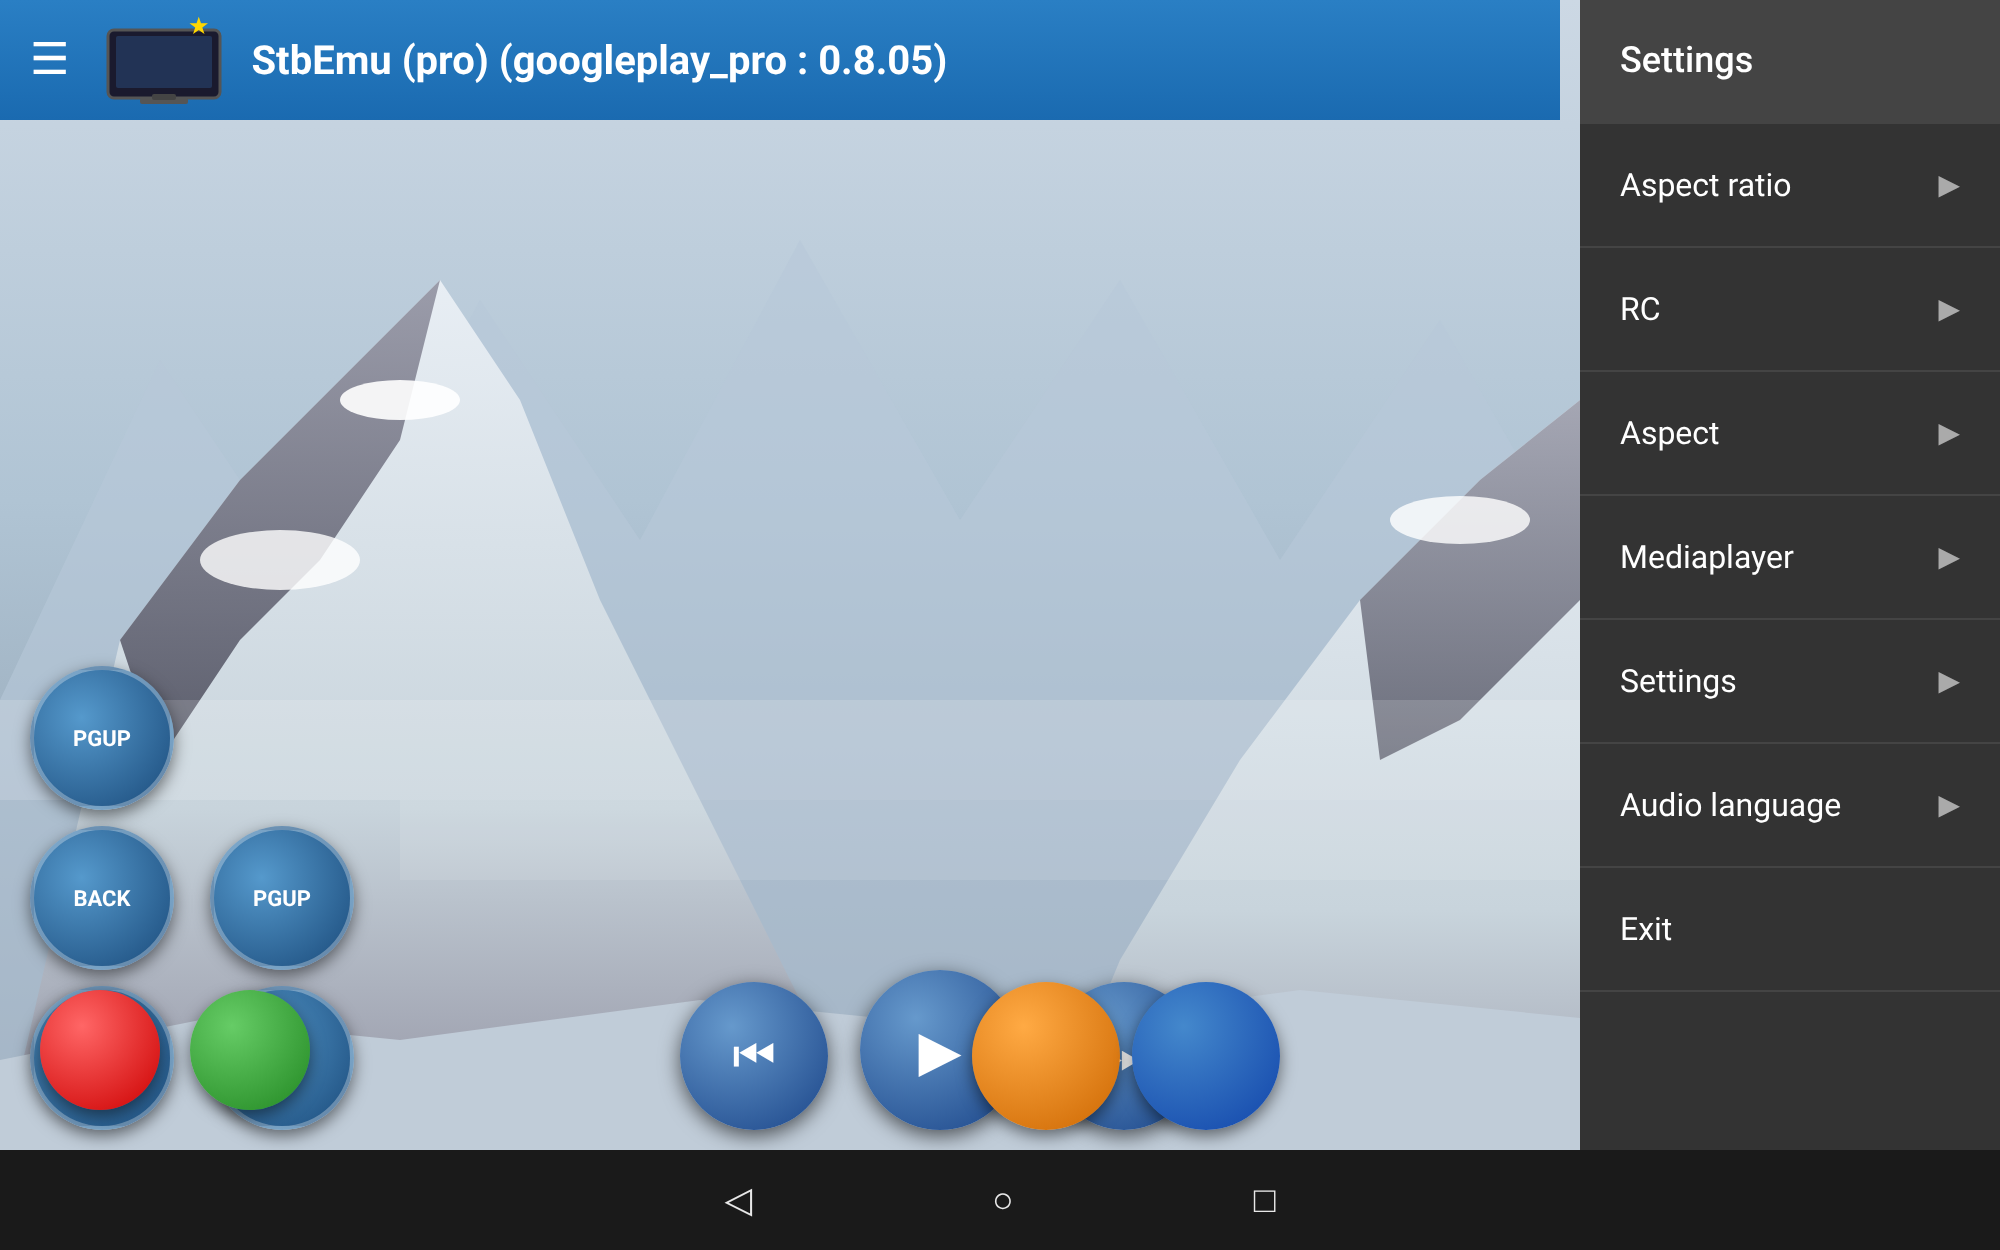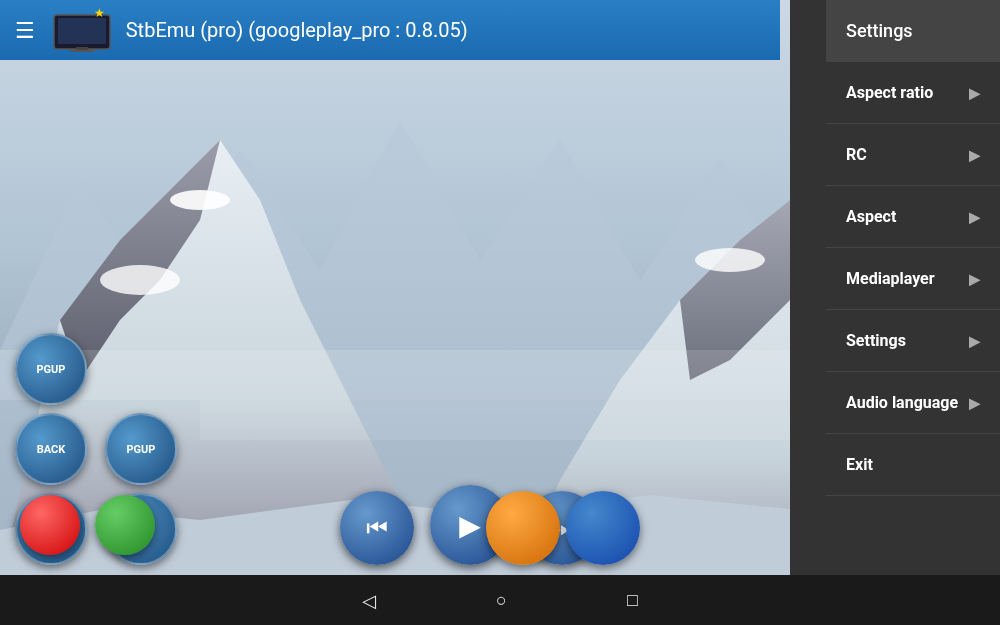--- a/index.html
+++ b/index.html
@@ -60,47 +60,46 @@
     }
 
     #tv-icon svg {
       width: 100%;
       height: 100%;
     }
 
     #app-title {
       color: white;
       font-size: 20px;
-      font-weight: 400;
+      font-weight: 700;
       text-align: right;
     }
 
     
     #context-menu {
       position: absolute;
       top: 0;
       right: 0;
       width: 210px;
       height: 625px;
       background: #333333;
       z-index: 20;
       display: flex;
       flex-direction: column;
-      padding-left: 36px;
     }
 
     .menu-item {
       display: flex;
       align-items: center;
       justify-content: space-between;
       padding: 0 20px;
       height: 62px;
       color: white;
       font-size: 16px;
-      font-weight: 700;
+      font-weight: 400;
       cursor: pointer;
       border-bottom: 1px solid #444;
     }
 
     .menu-item:first-child {
       background: #444;
       font-size: 18px;
       font-weight: 500;
     }
 

